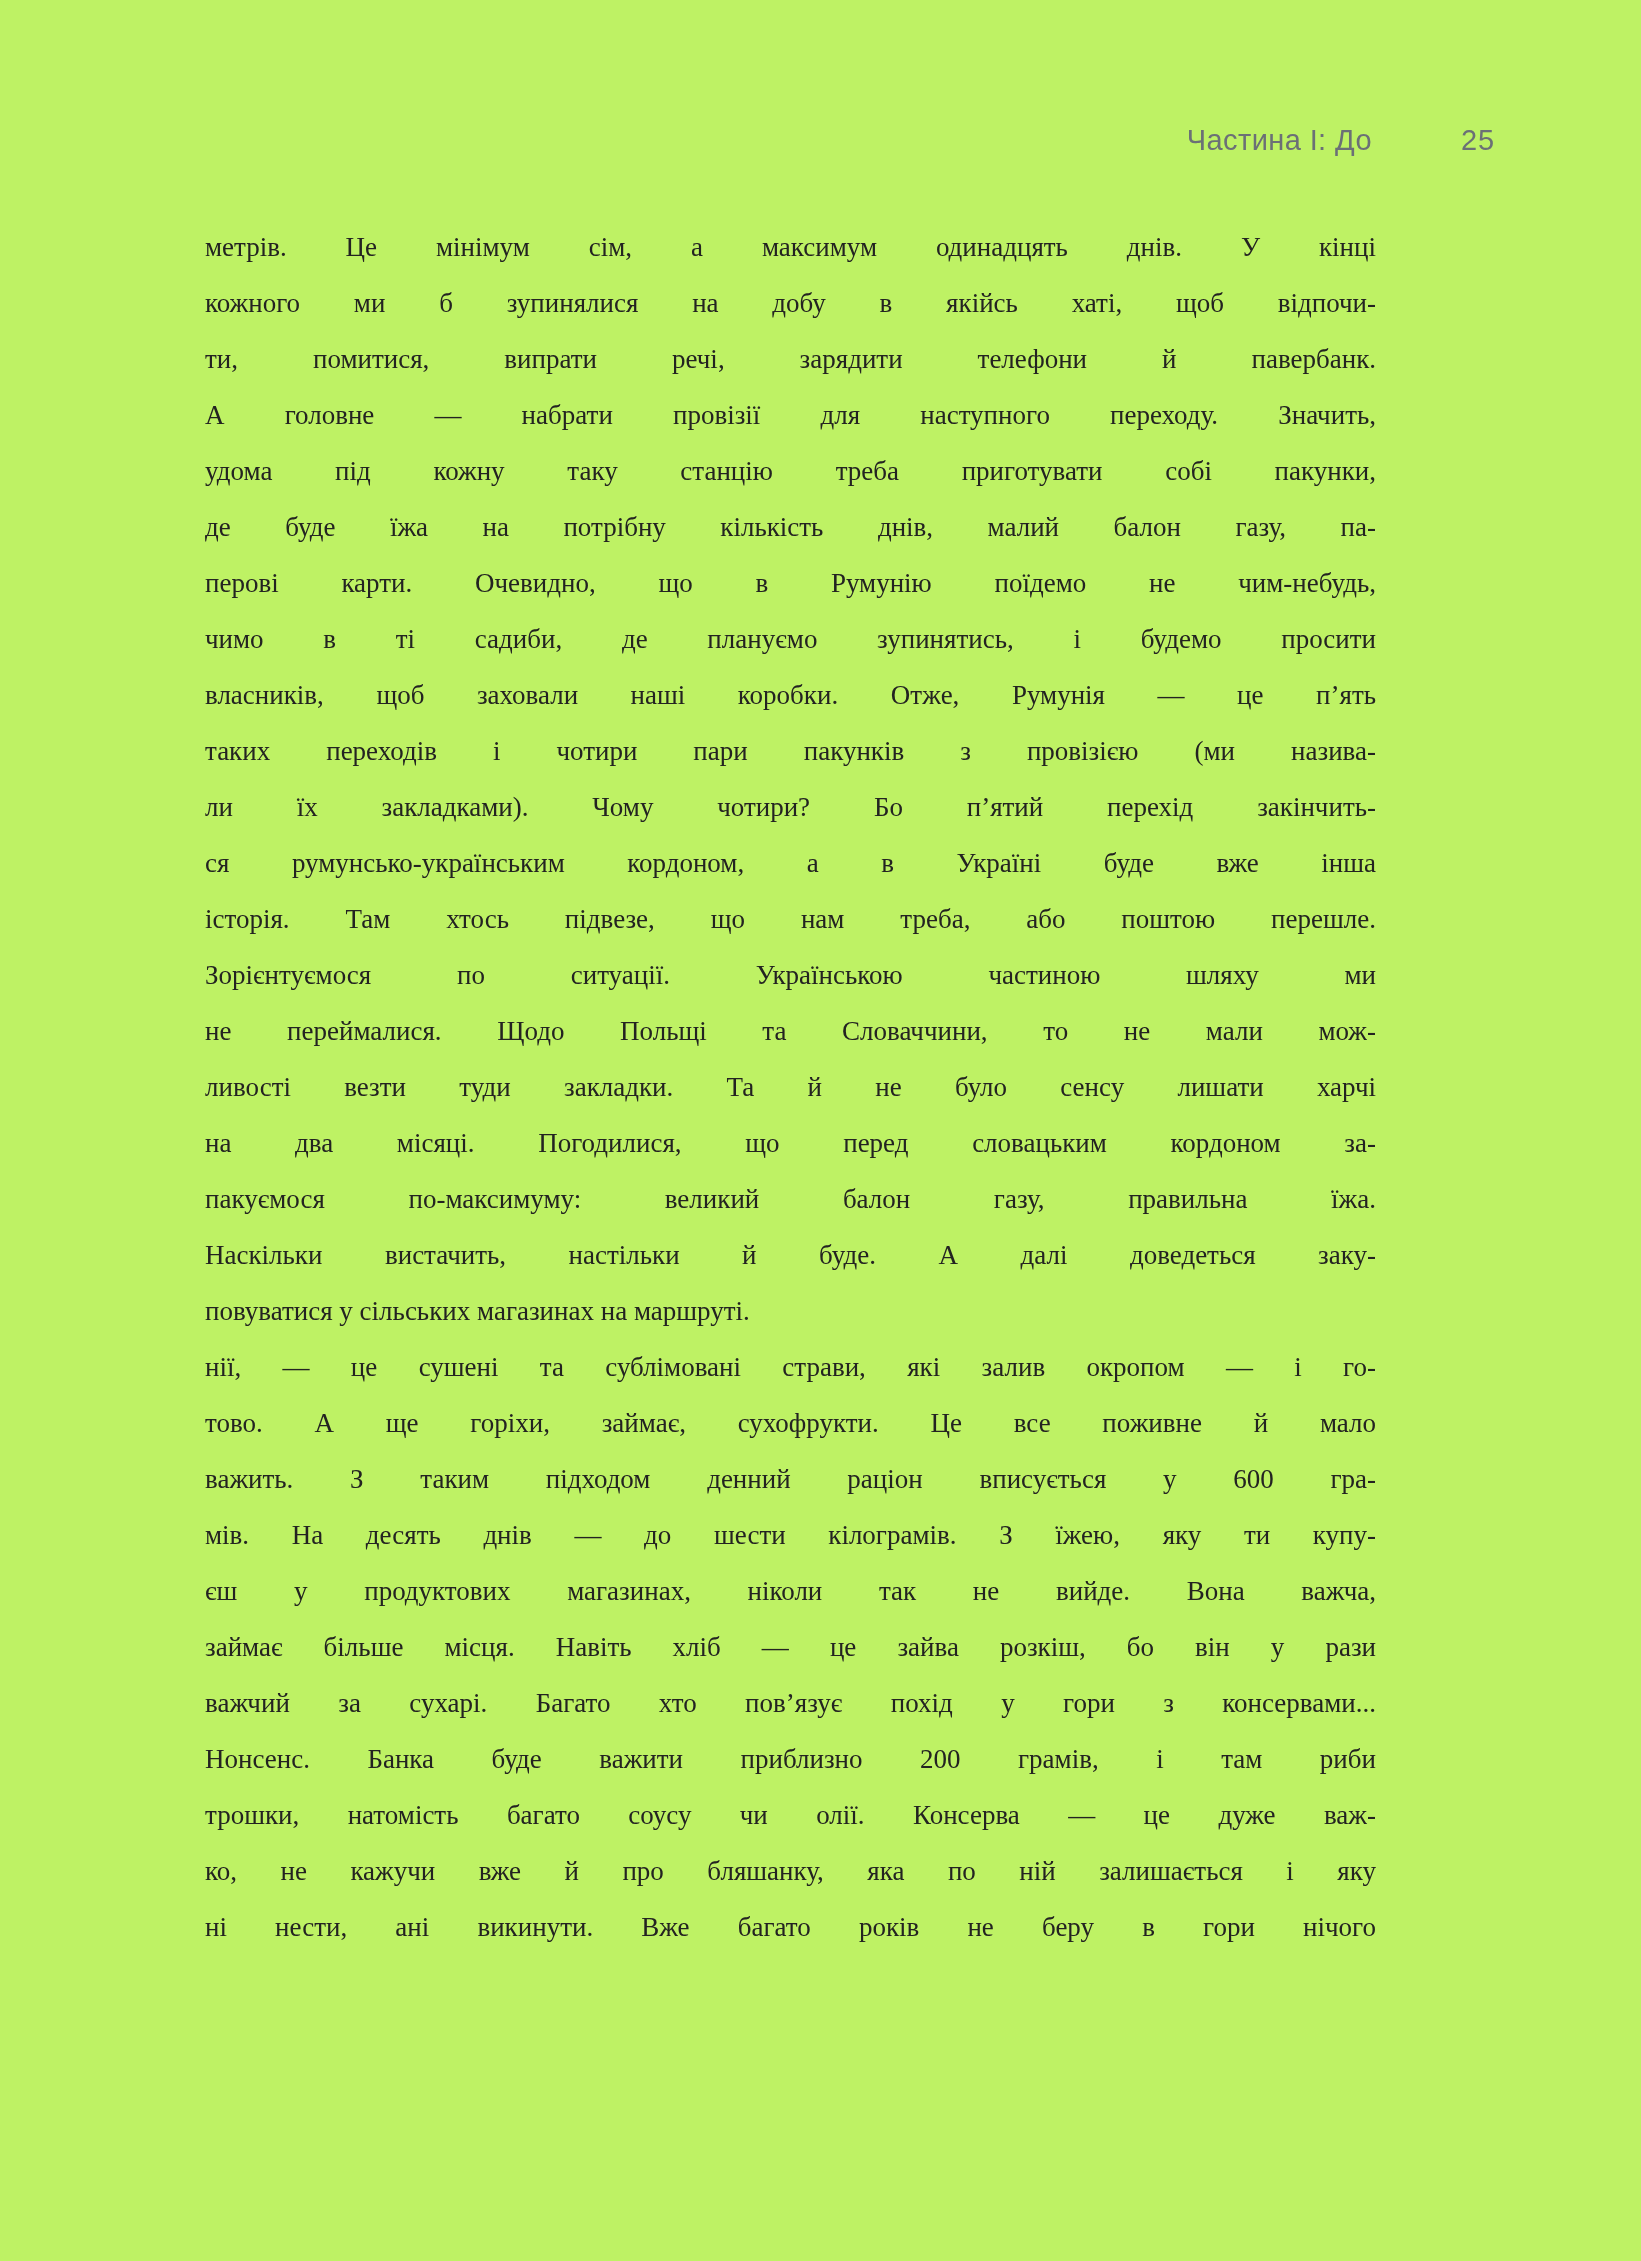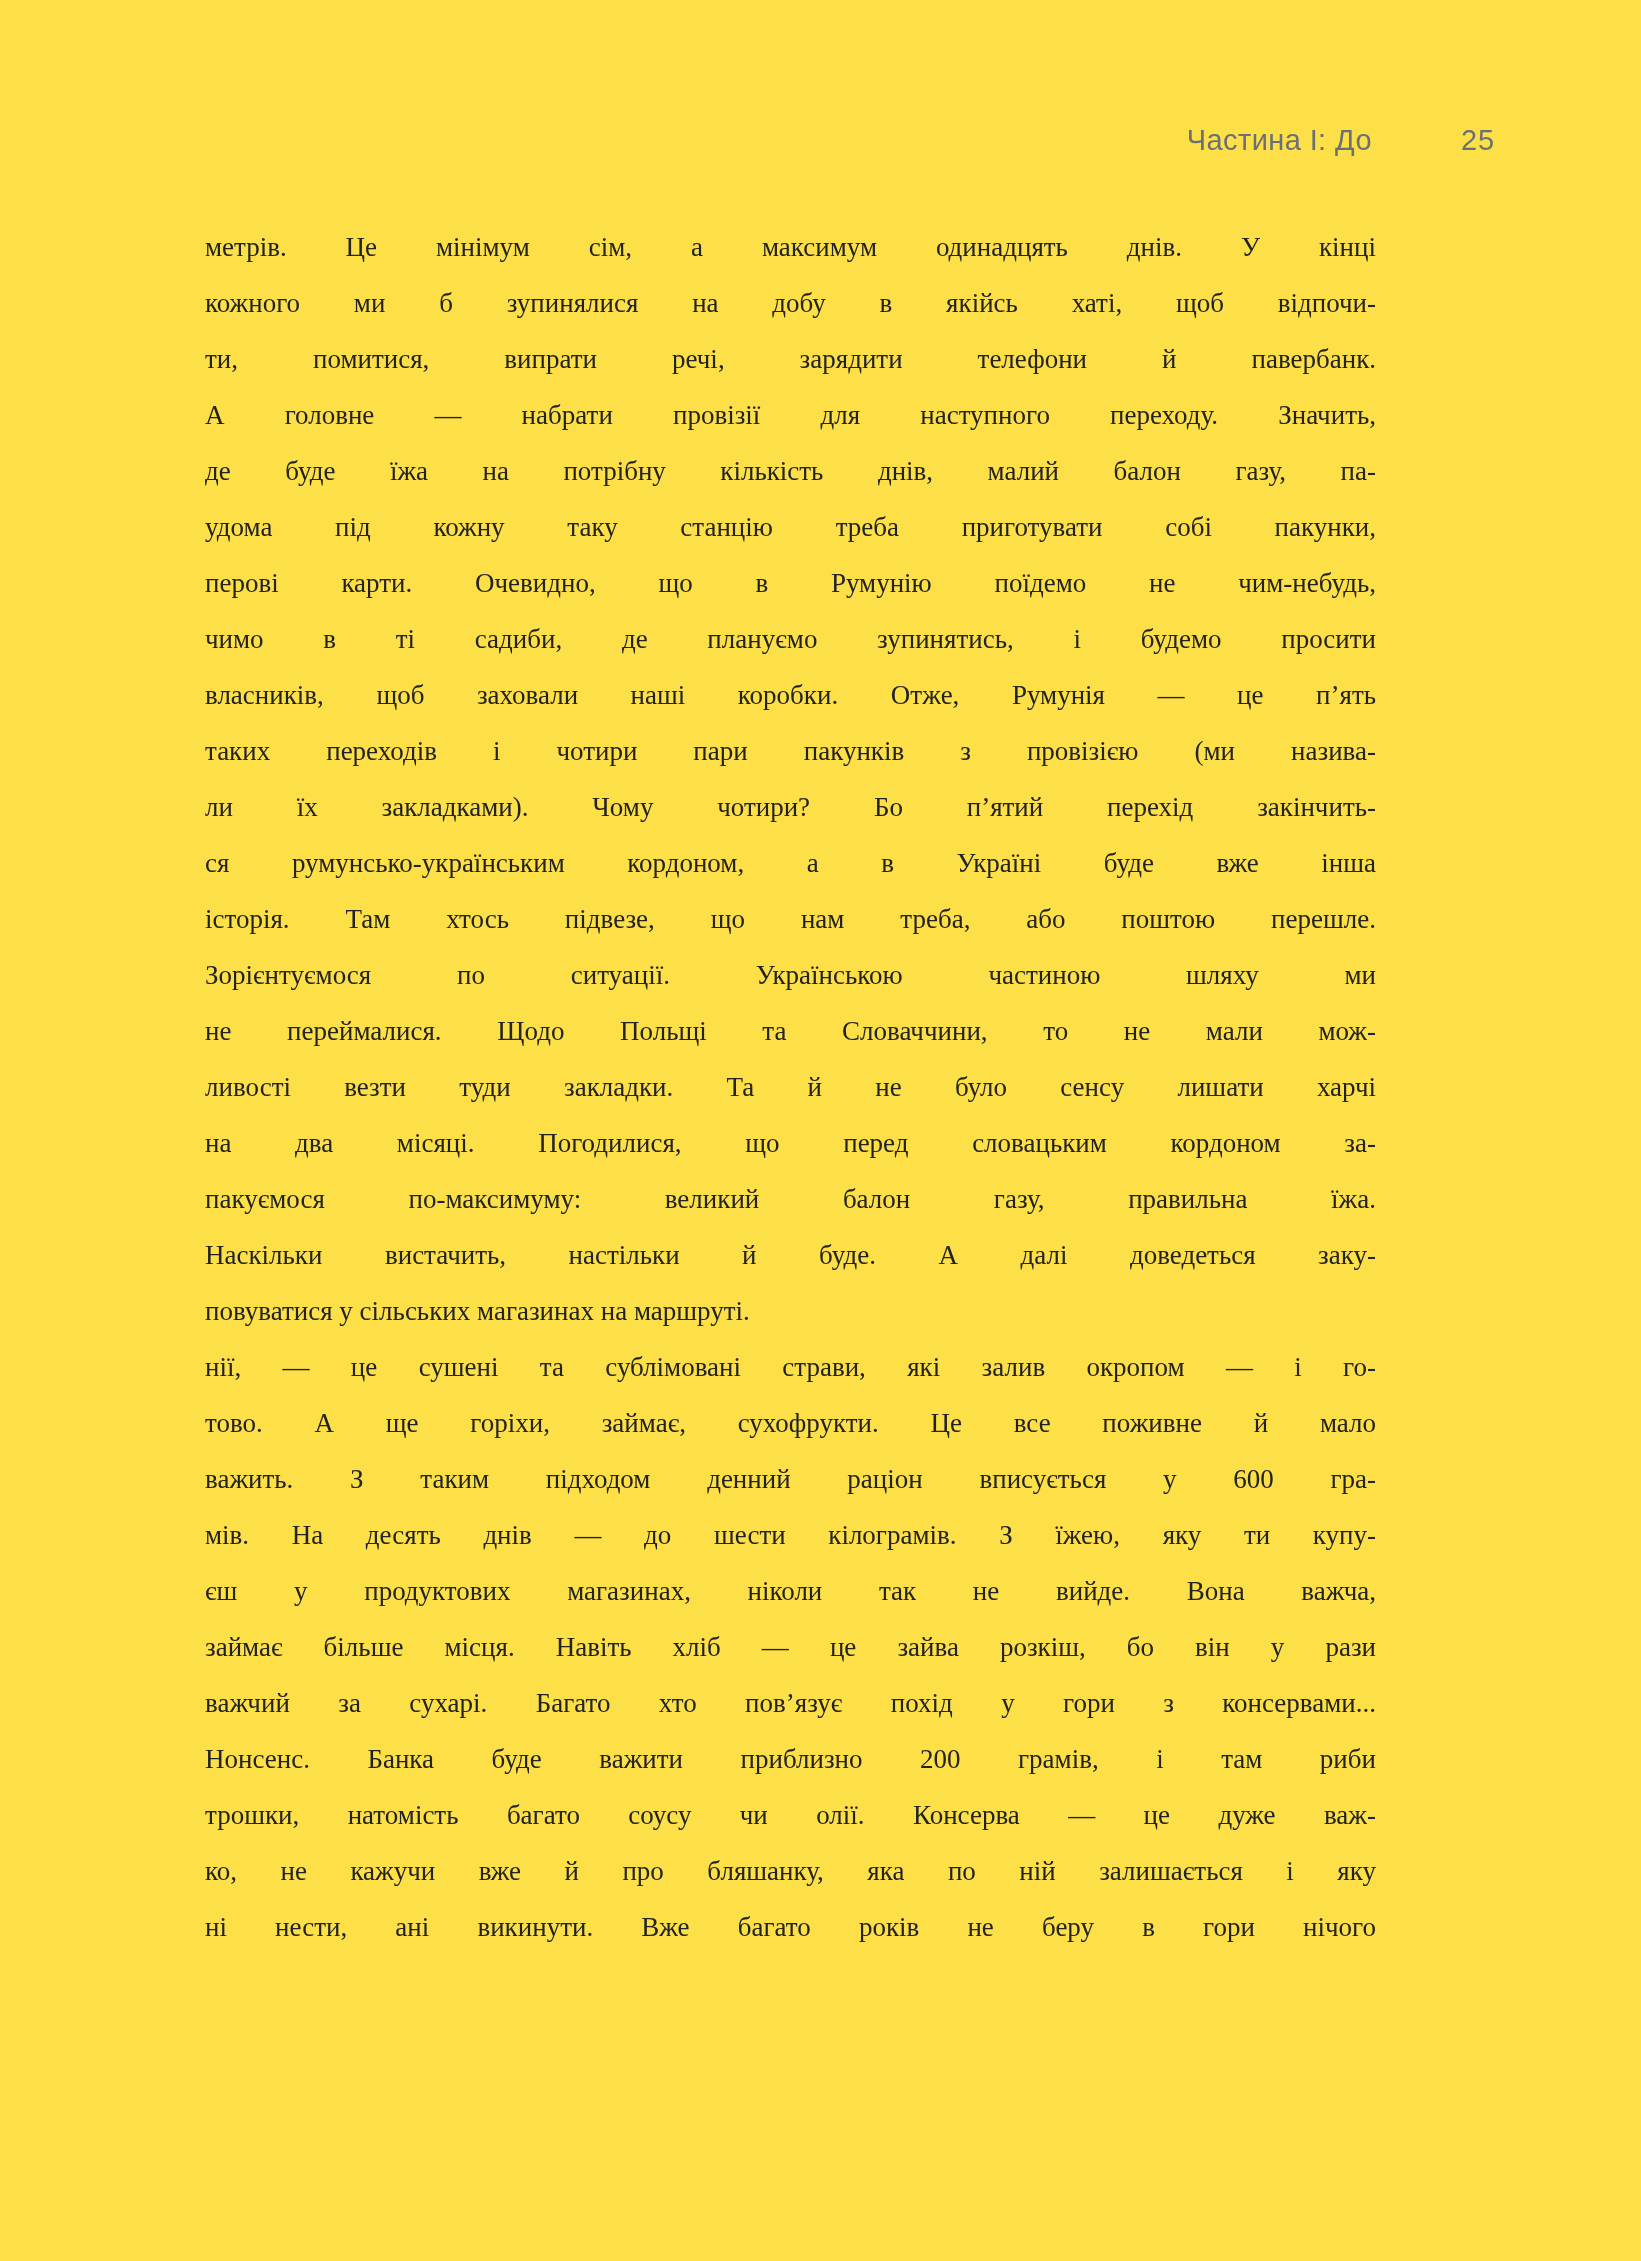--- a/index.html
+++ b/index.html
@@ -1,21 +1,21 @@
 <!DOCTYPE html>
 <html style="font-size:13.7px"><head>
 <meta charset="utf-8">
 <style>
   * { margin: 0; padding: 0; box-sizing: border-box; }
   html, body { background: #ffffff; }
   .page {
     position: relative;
     width: 1641px;
     height: 2261px;
-    background: #fde047;
+    background: #bef264;
     overflow: hidden;
     font-family: "Liberation Serif", serif;
   }
   .header {
     position: absolute;
     top: 123px;
     left: 203px;
     width: 1292px;              
     display: flex;
     justify-content: flex-end;
@@ -53,22 +53,22 @@
   <div class="header">
     <span class="running-title">Частина І: До</span>
     <span class="page-number">25</span>
   </div>
 
   <div class="body">
       <div class="line">метрів. Це мінімум сім, а максимум одинадцять днів. У кінці</div>
       <div class="line">кожного ми б зупинялися на добу в якійсь хаті, щоб відпочи-</div>
       <div class="line">ти, помитися, випрати речі, зарядити телефони й павербанк.</div>
       <div class="line">А головне — набрати провізії для наступного переходу. Значить,</div>
+      <div class="line">удома під кожну таку станцію треба приготувати собі пакунки,</div>
       <div class="line">де буде їжа на потрібну кількість днів, малий балон газу, па-</div>
-      <div class="line">удома під кожну таку станцію треба приготувати собі пакунки,</div>
       <div class="line">перові карти. Очевидно, що в Румунію поїдемо не чим-небудь,</div>
       <div class="line">чимо в ті садиби, де плануємо зупинятись, і будемо просити</div>
       <div class="line">власників, щоб заховали наші коробки. Отже, Румунія — це п’ять</div>
       <div class="line">таких переходів і чотири пари пакунків з провізією (ми назива-</div>
       <div class="line">ли їх закладками). Чому чотири? Бо п’ятий перехід закінчить-</div>
       <div class="line">ся румунсько-українським кордоном, а в Україні буде вже інша</div>
       <div class="line">історія. Там хтось підвезе, що нам треба, або поштою перешле.</div>
       <div class="line">Зорієнтуємося по ситуації. Українською частиною шляху ми</div>
       <div class="line">не переймалися. Щодо Польщі та Словаччини, то не мали мож-</div>
       <div class="line">ливості везти туди закладки. Та й не було сенсу лишати харчі</div>

